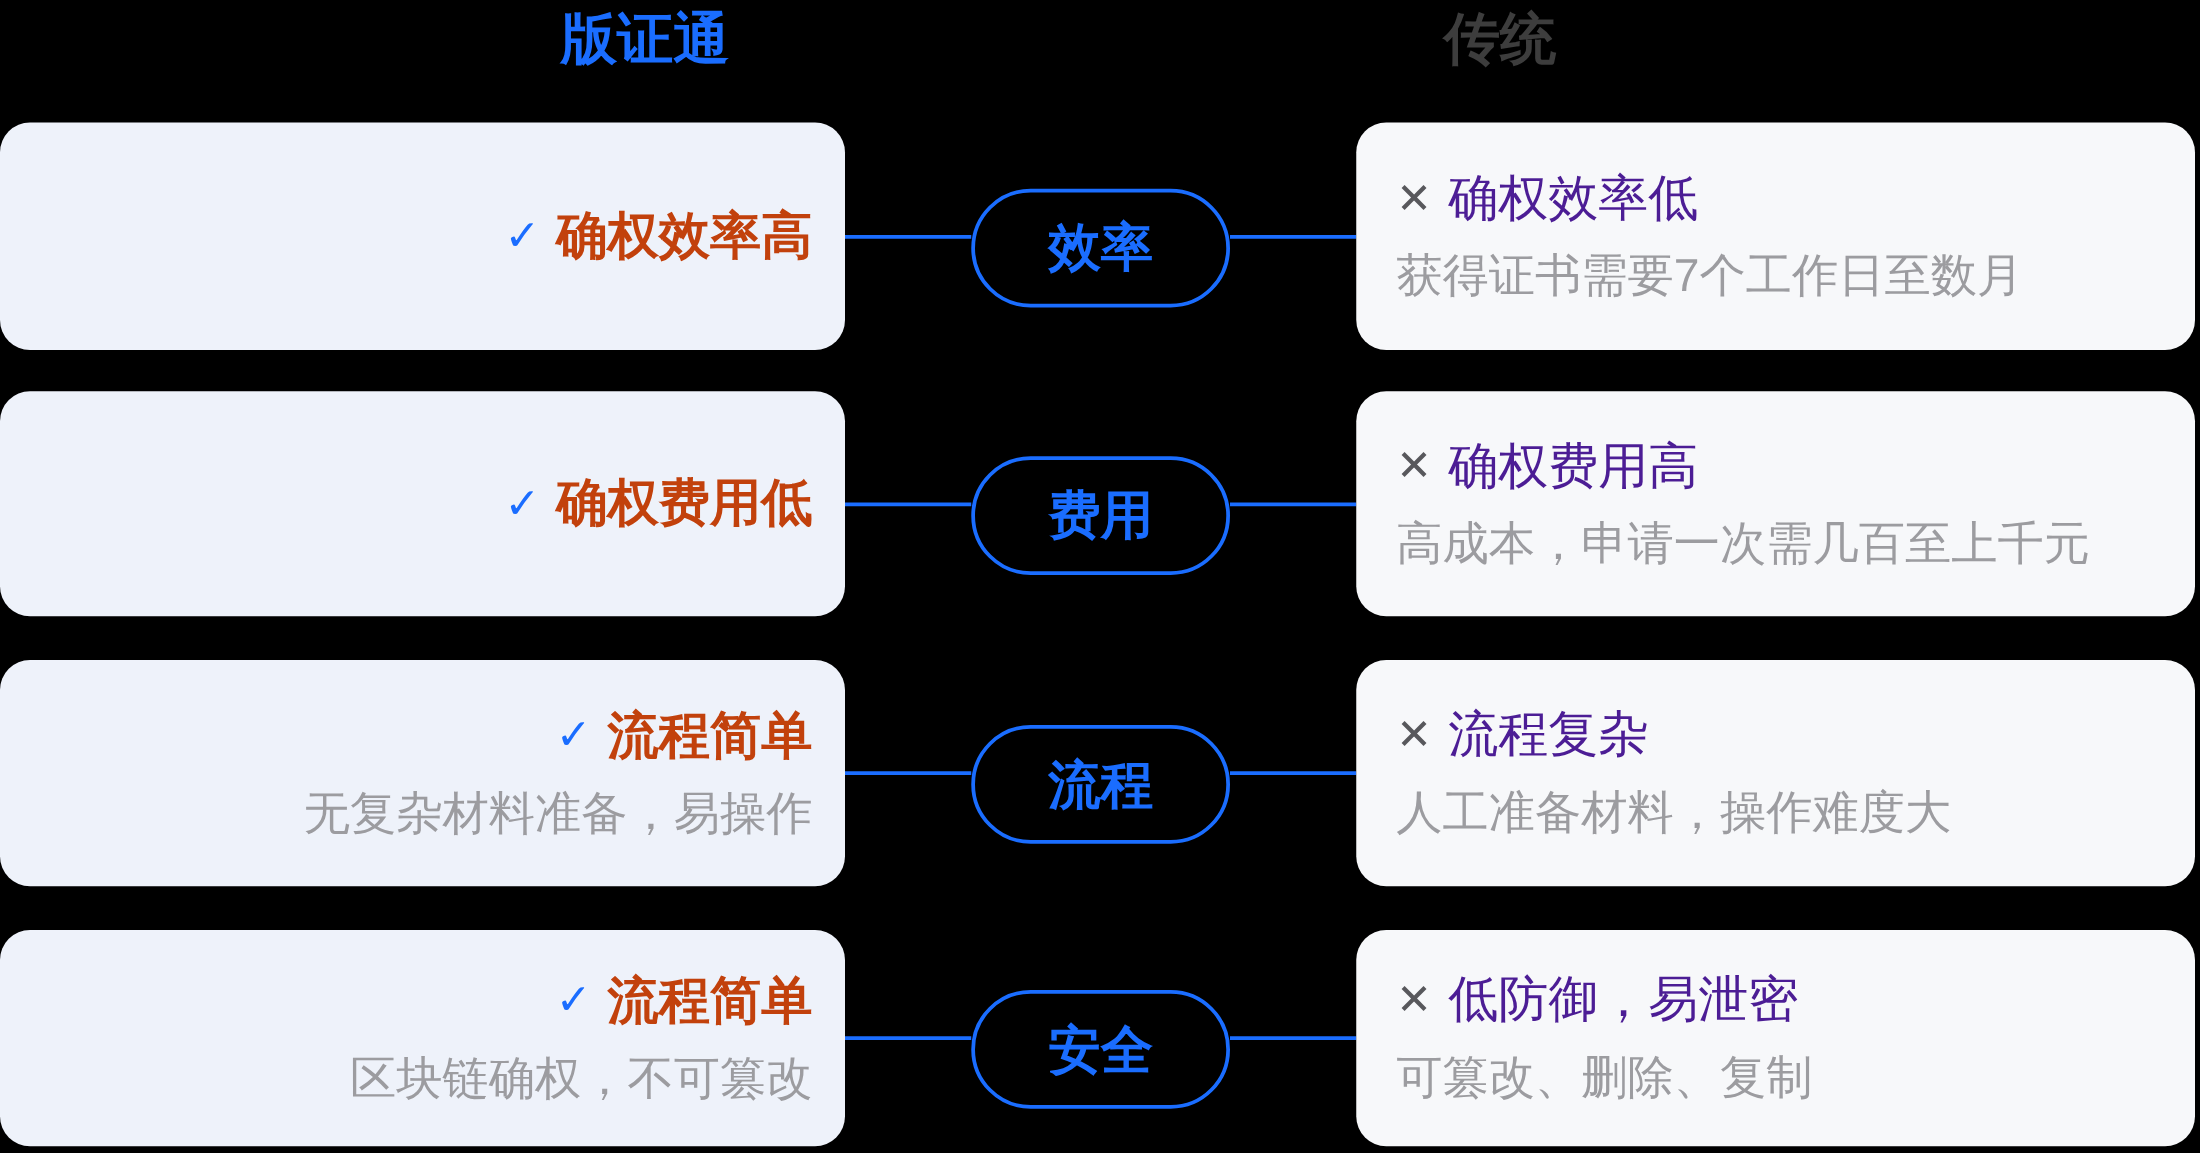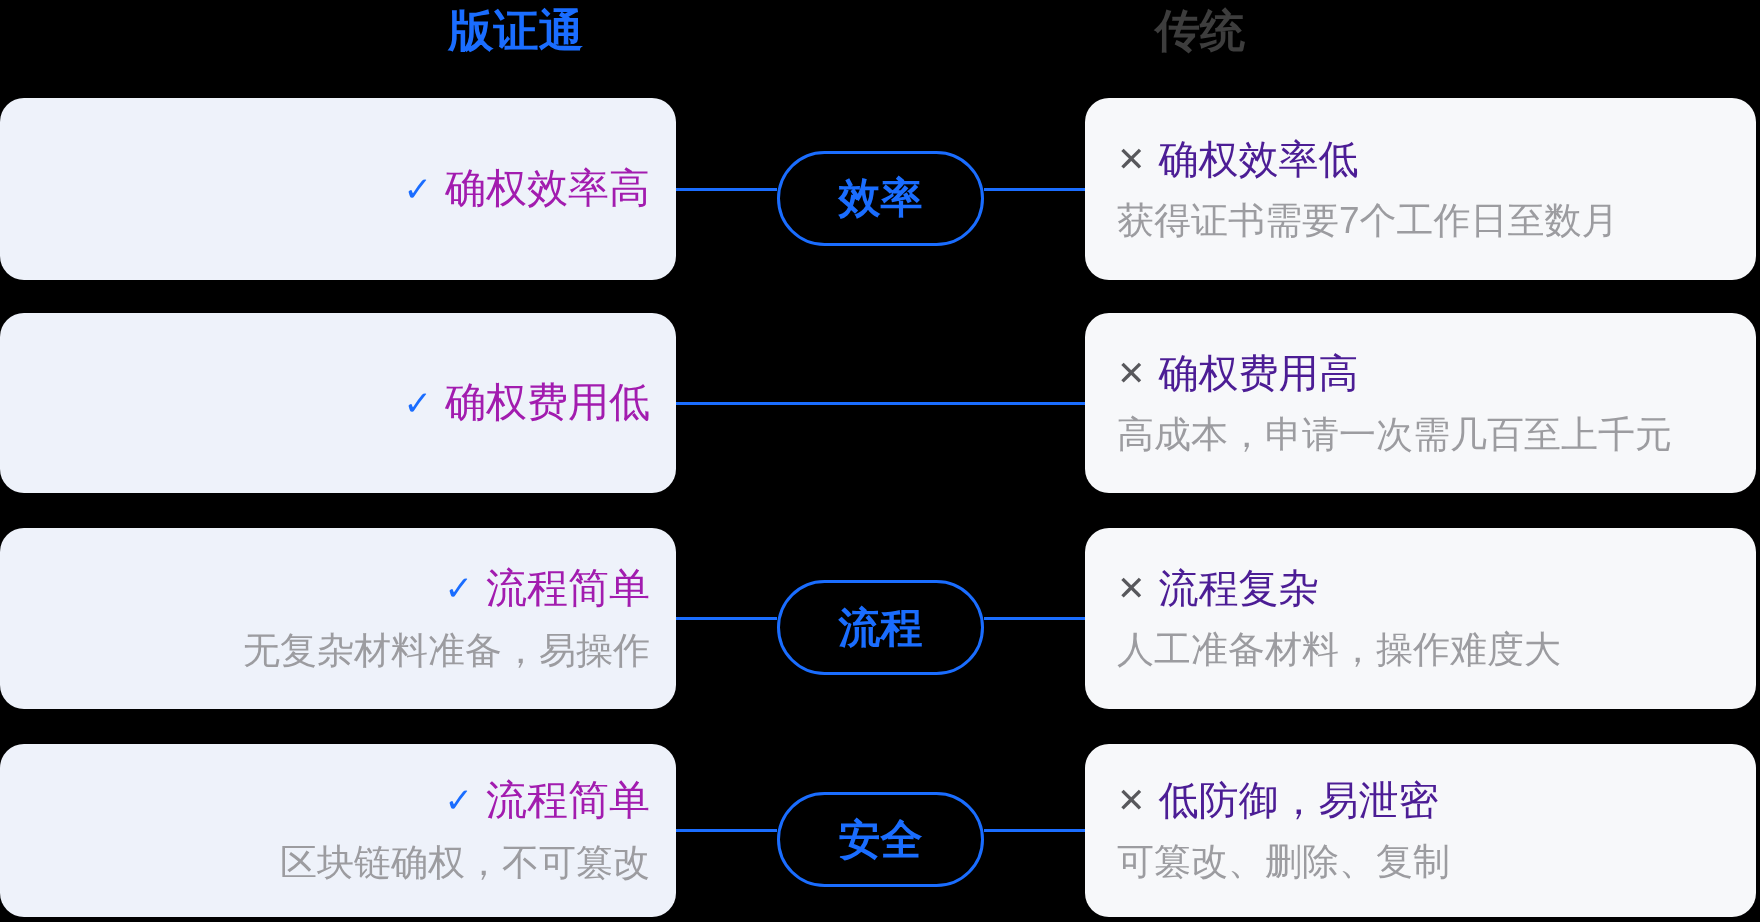--- a/index.html
+++ b/index.html
@@ -101,23 +101,23 @@
     font-weight: bold;
     line-height: 1;
   }
   .cross-icon {
     color: #58585c;
     font-size: 34px;
     font-weight: 600;
     line-height: 1;
   }
   .left-title {
-    color: #a21caf;
+    color: #c2410c;
     font-size: 41px;
-    font-weight: normal;
+    font-weight: bold;
     line-height: 1.05;
   }
   .right-title {
     color: #4c1d95;
     font-size: 40px;
     font-weight: 400;
     line-height: 1.05;
   }
   .subtitle {
     margin-top: 22px;
@@ -160,20 +160,23 @@
 
   <div class="row row-2">
     <div class="card left-card">
       <div class="title-line">
         <span class="check-icon">✓</span>
         <span class="left-title">确权费用低</span>
       </div>
     </div>
     <div class="connector">
       <div class="conn-line"></div>
+      <div class="pill">
+        <span class="pill-label">费用</span>
+      </div>
       <div class="conn-line"></div>
     </div>
     <div class="card right-card">
       <div class="title-line">
         <span class="cross-icon">✕</span>
         <span class="right-title">确权费用高</span>
       </div>
       <div class="subtitle">高成本，申请一次需几百至上千元</div>
     </div>
   </div>

